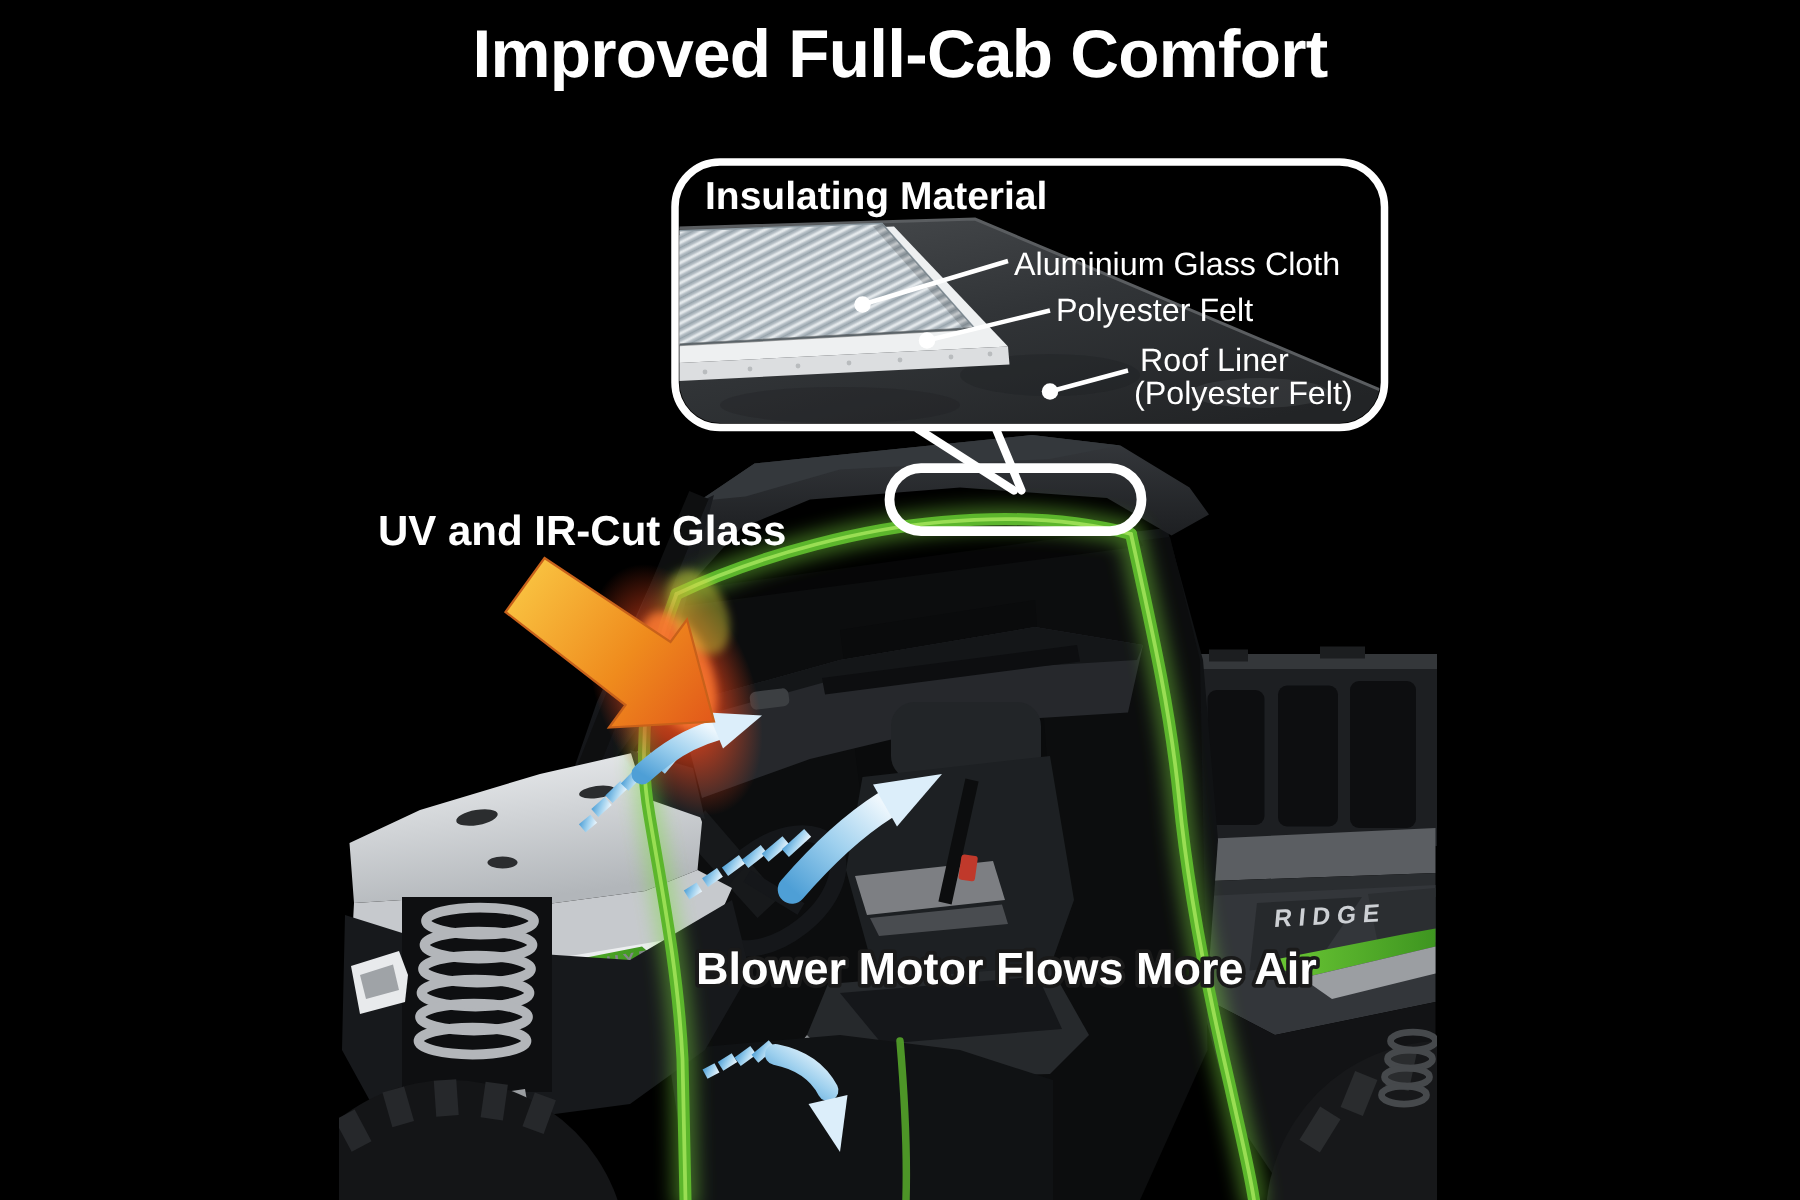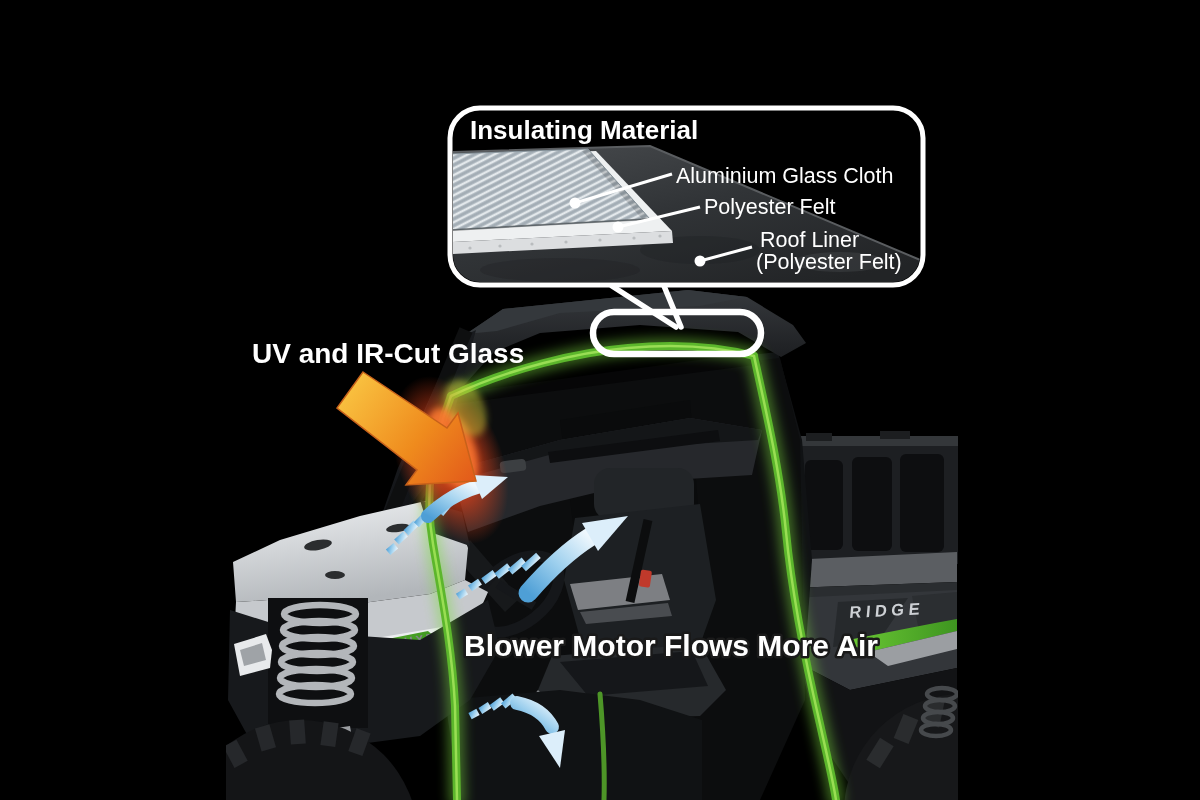--- a/index.html
+++ b/index.html
@@ -324,13 +324,14 @@
       <text x="756" y="269" font-size="21.5" fill="#ffffff">(Polyester Felt)</text>
 
       <g stroke="#fff" stroke-width="5.5" stroke-linecap="round">
         <line x1="612" y1="286" x2="676" y2="327"></line>
         <line x1="664" y1="286" x2="681" y2="327"></line>
       </g>
       <rect x="593" y="312" width="168" height="42" rx="21" fill="none" stroke="#fff" stroke-width="6.5"></rect>
     </g>
   </svg>
 
+  <div class="title">Improved Full-Cab Comfort</div>
 </div>
 
 </body></html>

